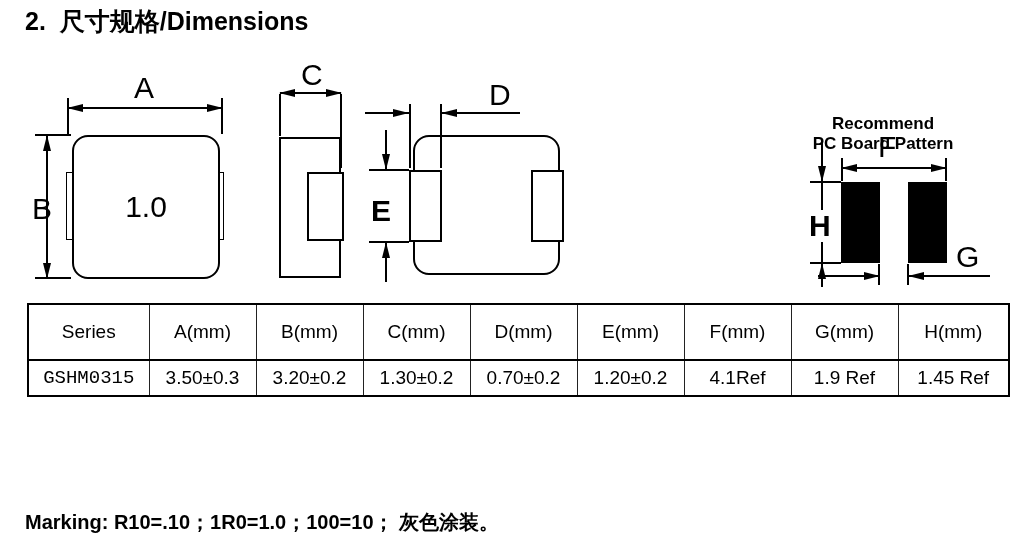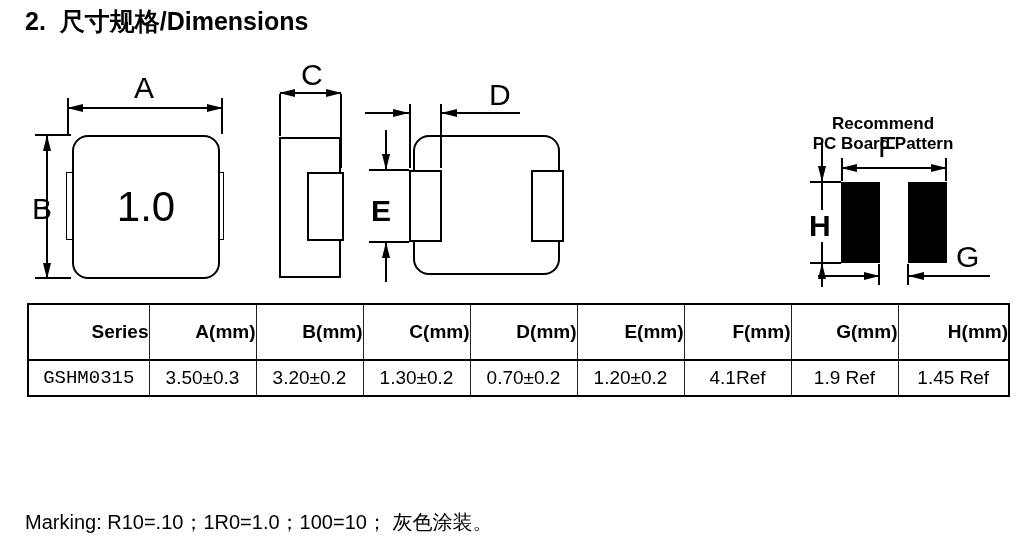--- a/index.html
+++ b/index.html
@@ -18,39 +18,39 @@
   .pad   { position:absolute; background:#000; }
   .tri   { position:absolute; width:0; height:0; border:solid transparent; }
   .tri.l { border-width:4px 16px 4px 0; border-right-color:#000; }
   .tri.r { border-width:4px 0 4px 16px; border-left-color:#000; }
   .tri.u { border-width:0 4px 16px 4px; border-bottom-color:#000; }
   .tri.d { border-width:16px 4px 0 4px; border-top-color:#000; }
   .dim   { position:absolute; font-size:30px; line-height:1; }
   .dim.b { font-weight:bold; }
   .part-marking {
     position:absolute; display:flex; align-items:center; justify-content:center;
-    font-size:42px;
+    font-size:30px;
   }
   .pcb-heading { position:absolute; font-weight:bold; font-size:17px; line-height:20px; text-align:center; }
 
   table.dims {
     position:absolute; left:27px; top:303px; width:981px;
     border-collapse:collapse; table-layout:fixed;
     border:2px solid #000; font-size:19px; text-align:center;
   }
   table.dims th, table.dims td {
     border-left:1px solid #222; border-right:1px solid #222;
     border-top:2px solid #000; border-bottom:2px solid #000;
     text-align:center; vertical-align:middle; padding:0;
   }
   table.dims thead tr { height:56px; }
   table.dims tbody tr { height:36px; }
-  table.dims th { font-weight:bold;text-align:right; }
+  table.dims th { font-weight:normal; }
   td.series { font-family:"Liberation Mono","DejaVu Sans Mono",monospace; font-size:19px; }
-  .note { position:absolute; left:25px; top:509px; font-size:20px; font-weight:normal; white-space:pre; }
+  .note { position:absolute; left:25px; top:509px; font-size:20px; font-weight:bold; white-space:pre; }
 </style>
 </head>
 <body>
 
 <div class="page">
 
   <div class="title">2.  尺寸规格/Dimensions</div>
 
   <div class="drawing" style="left:30px; top:60px; width:210px; height:235px;">
     <div class="dim" style="left:104px; top:13px;">A</div>

